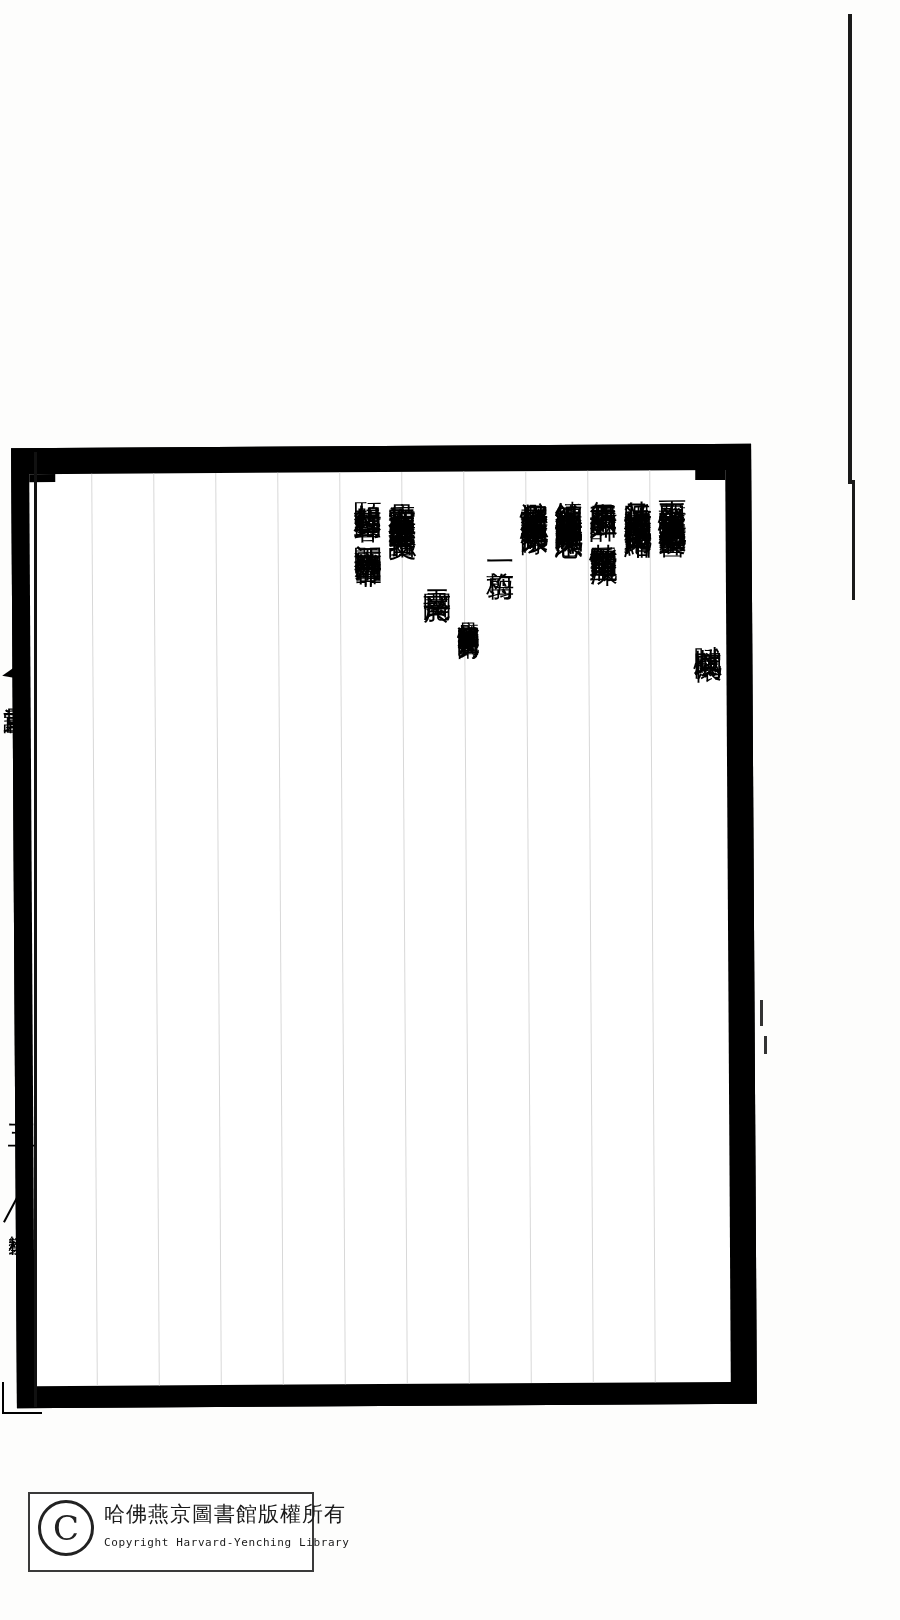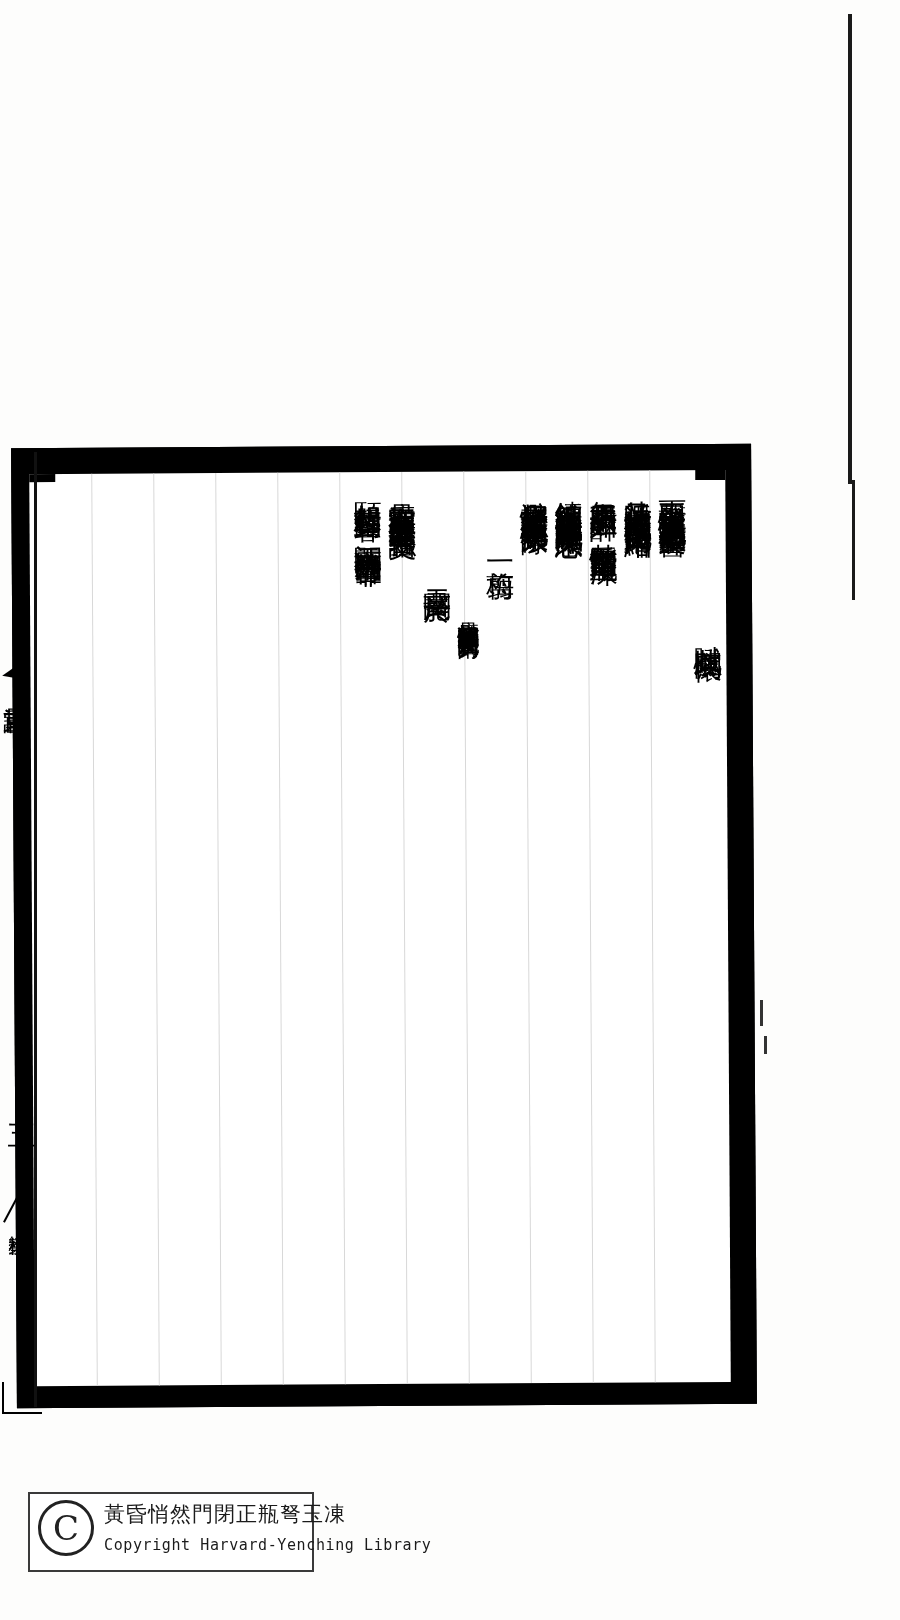--- a/index.html
+++ b/index.html
@@ -232,21 +232,21 @@
     font-size: 21px;
     letter-spacing: 1px;
     color: #1b1b1b;
     white-space: pre;
   }
   .stamp-latin {
     position: absolute;
     left: 104px;
     top: 1536px;
     font-family: "DejaVu Sans Mono", monospace;
-    font-size: 15px;
+    font-size: 11px;
     letter-spacing: 0.6px;
     color: #1b1b1b;
     white-space: pre;
   }
 
   
   .blotch {
     position: absolute;
     background: #000;
     border-radius: 40%;
@@ -302,16 +302,16 @@
     <div class="spine-text">重貝宦詞</div>
     <div class="spine-num">五</div>
     <div class="spine-slash"></div>
     <div class="spine-imprint">小檀欒室</div>
     <div class="spine-tail-v"></div>
     <div class="spine-tail"></div>
   </div>
 
   <div class="stamp"></div>
   <div class="stamp-c">C</div>
-  <div class="stamp-cjk">黃昏悄然門閉正瓶弩玉凍</div>
+  <div class="stamp-cjk">哈佛燕京圖書館版權所有</div>
   <div class="stamp-latin">Copyright Harvard-Yenching Library</div>
 
 </div>
 
 </body></html>

